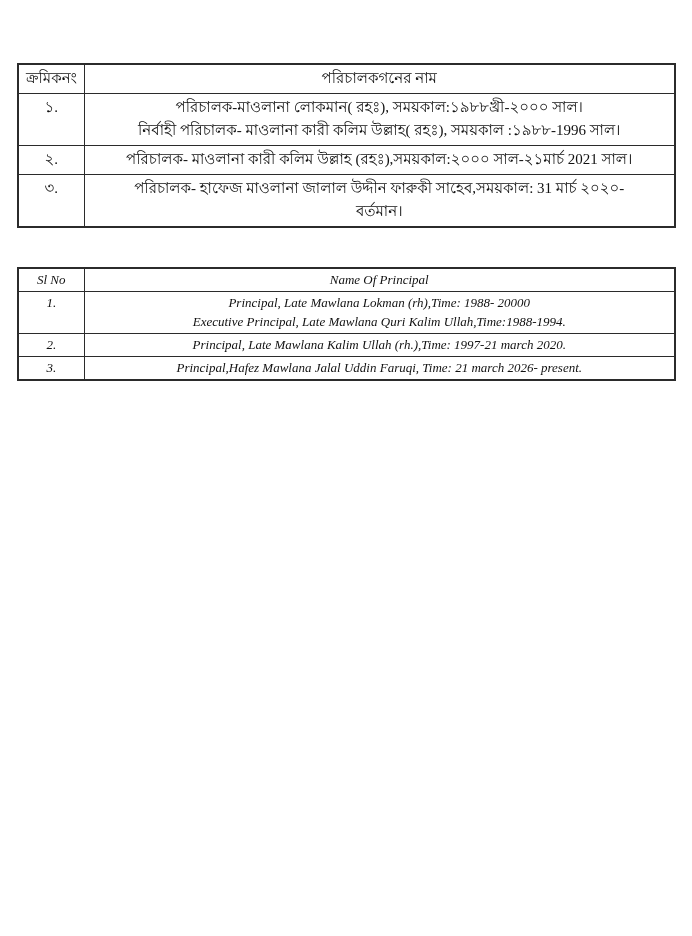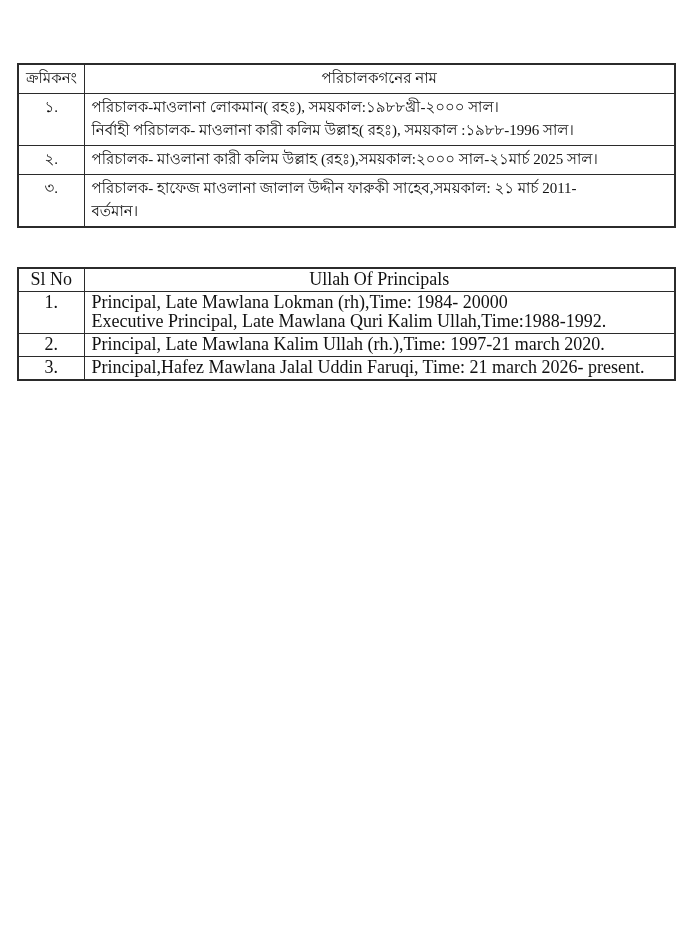--- a/index.html
+++ b/index.html
@@ -39,26 +39,27 @@
     top: 63px;
     font-size: 15px;
     line-height: 23px;
   }
   table.bn-table td.header-cell { height: 22px; }
   table.bn-table td { padding-top: 2px; padding-bottom: 3px; }
 
   
   table.en-table {
     top: 267px;
-    font-size: 18px;
+    font-size: 13px;
     line-height: 19px;
+    font-style: italic;
   }
   table.en-table td.header-cell { height: 17px; }
 
-  .line { white-space: nowrap; }
+  .line { white-space: nowrap; text-align: center; }
 </style>
 </head>
 <body>
 
 <div class="page">
 
   <table class="doc-table bn-table">
     <colgroup>
         <col class="sl-col">
         <col>
@@ -71,48 +72,48 @@
       <tr>
         <td class="sl-cell">১.</td>
         <td>
           <div class="line">পরিচালক-মাওলানা লোকমান( রহঃ), সময়কাল:১৯৮৮খ্রী-২০০০ সাল।</div>
           <div class="line">নির্বাহী পরিচালক- মাওলানা কারী কলিম উল্লাহ( রহঃ), সময়কাল :১৯৮৮-1996 সাল।</div>
         </td>
       </tr>
       <tr>
         <td class="sl-cell">২.</td>
         <td>
-          <div class="line">পরিচালক- মাওলানা কারী কলিম উল্লাহ (রহঃ),সময়কাল:২০০০ সাল-২১মার্চ 2025 সাল।</div>
+          <div class="line">পরিচালক- মাওলানা কারী কলিম উল্লাহ (রহঃ),সময়কাল:২০০০ সাল-২১মার্চ 2021 সাল।</div>
         </td>
       </tr>
       <tr>
         <td class="sl-cell">৩.</td>
         <td>
-          <div class="line">পরিচালক- হাফেজ মাওলানা জালাল উদ্দীন ফারুকী সাহেব,সময়কাল: ২১ মার্চ 2011-</div>
+          <div class="line">পরিচালক- হাফেজ মাওলানা জালাল উদ্দীন ফারুকী সাহেব,সময়কাল: 31 মার্চ ২০২০-</div>
           <div class="line">বর্তমান।</div>
         </td>
       </tr>
     </tbody>
   </table>
 
   <table class="doc-table en-table">
     <colgroup>
         <col class="sl-col">
         <col>
       </colgroup>
     <tbody>
       <tr>
         <td class="header-cell">Sl No</td>
-        <td class="header-cell">Ullah Of Principals</td>
+        <td class="header-cell">Name Of Principal</td>
       </tr>
       <tr>
         <td class="sl-cell">1.</td>
         <td>
-          <div class="line">Principal, Late Mawlana Lokman (rh),Time: 1984- 20000</div>
-          <div class="line">Executive Principal, Late Mawlana Quri Kalim Ullah,Time:1988-1992.</div>
+          <div class="line">Principal, Late Mawlana Lokman (rh),Time: 1988- 20000</div>
+          <div class="line">Executive Principal, Late Mawlana Quri Kalim Ullah,Time:1988-1994.</div>
         </td>
       </tr>
       <tr>
         <td class="sl-cell">2.</td>
         <td>
           <div class="line">Principal, Late Mawlana Kalim Ullah (rh.),Time: 1997-21 march 2020.</div>
         </td>
       </tr>
       <tr>
         <td class="sl-cell">3.</td>

